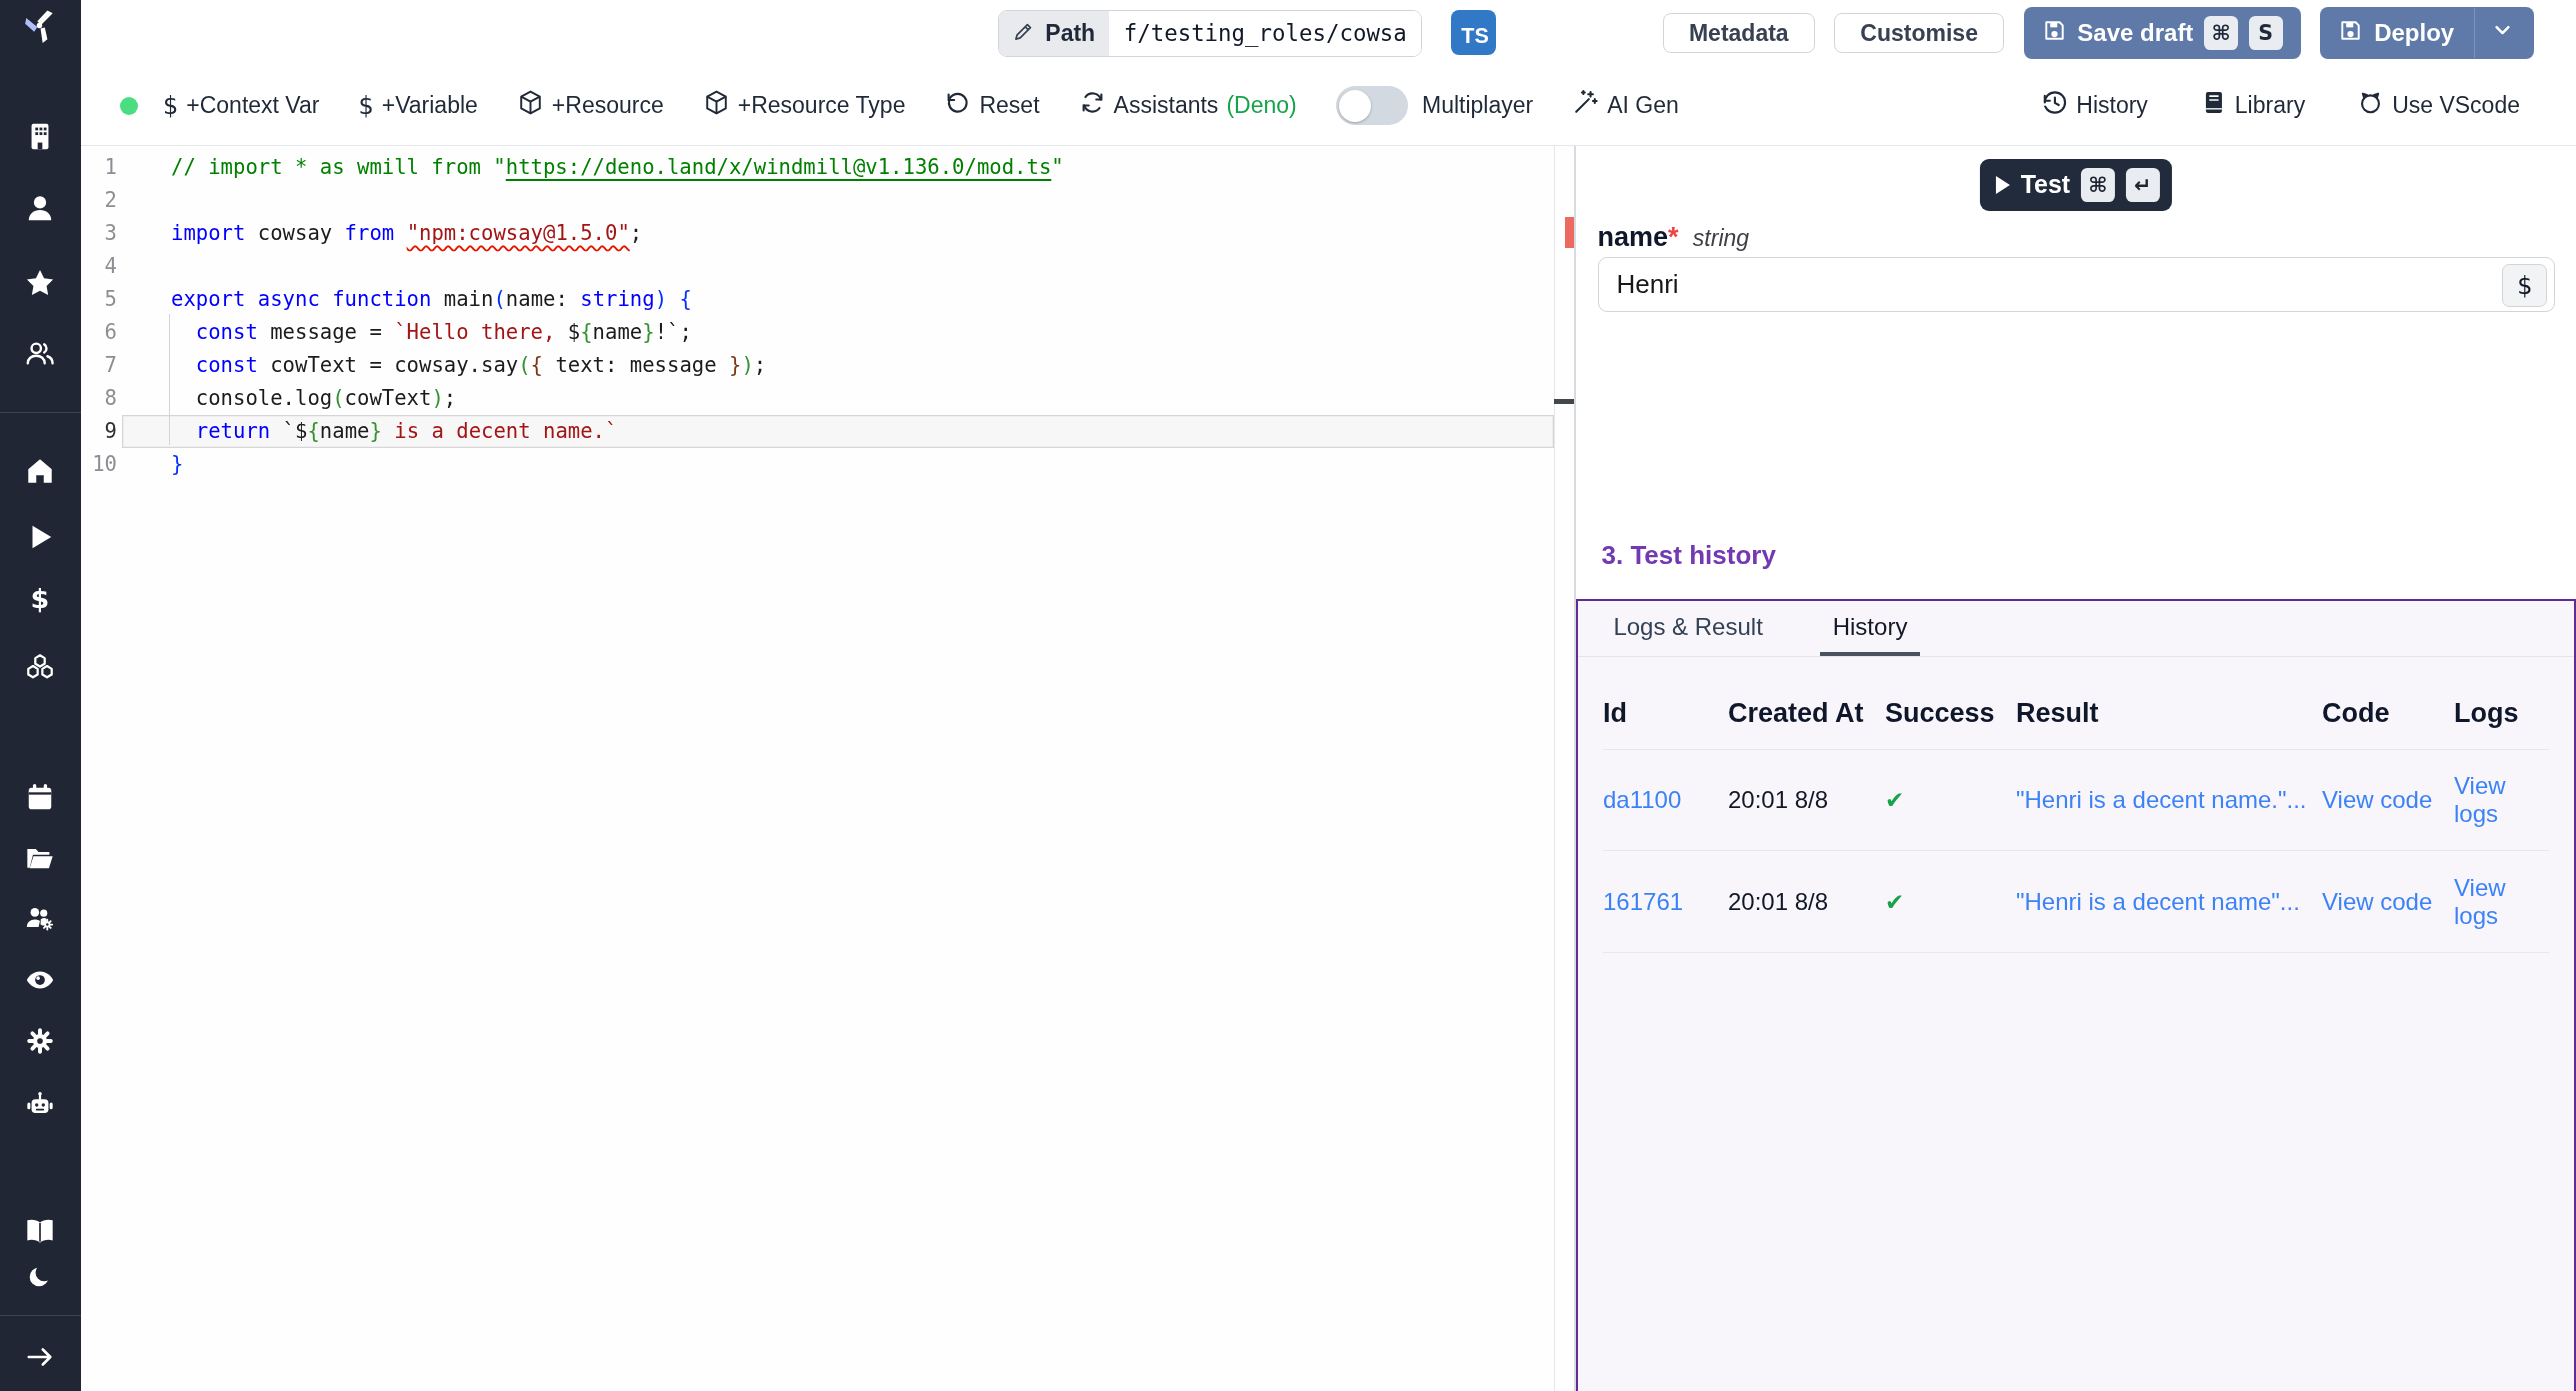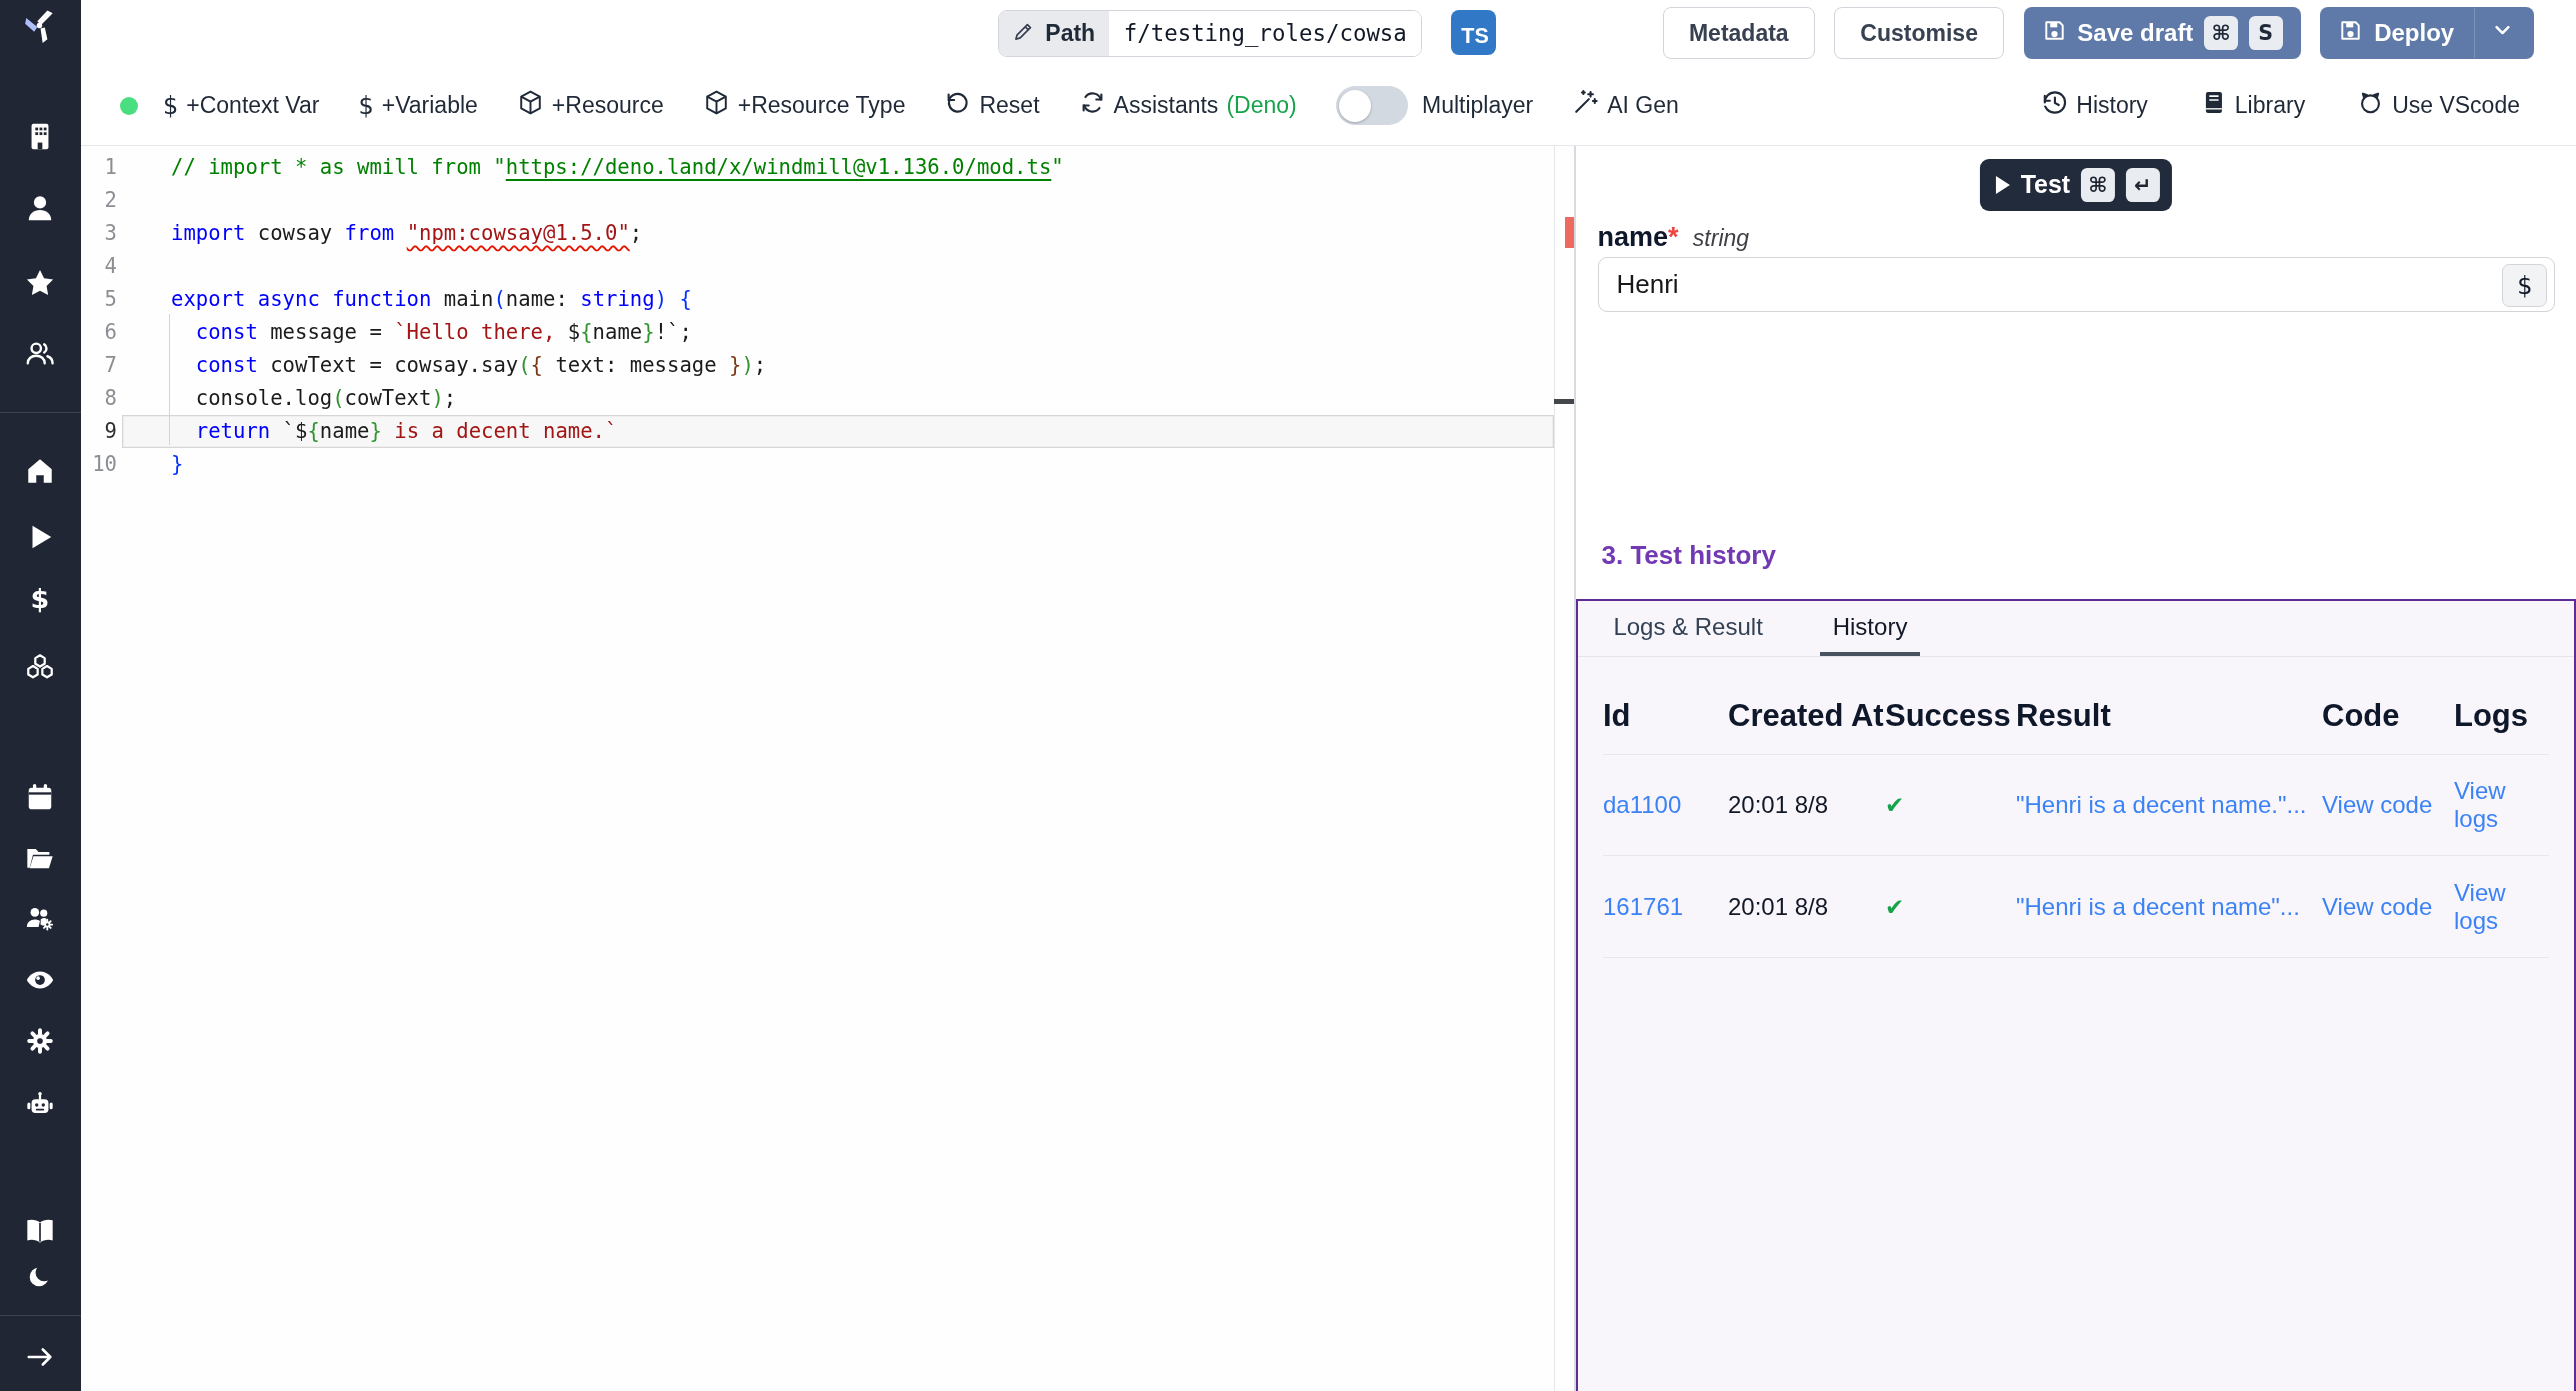--- a/index.html
+++ b/index.html
@@ -17,21 +17,21 @@
   .topbar{position:absolute;left:81px;top:0;width:2496px;height:66px;background:#fff;border-bottom:0.9px solid #e5e7eb;z-index:4;}
   .title-input{position:absolute;left:25px;top:7.2px;width:762px;height:48px;border:0.9px solid #d1d5db;border-radius:8px;
       font-family:"Liberation Sans",sans-serif;font-size:26px;font-weight:bold;color:#111827;padding:0 18px;outline:none;}
   .path-chip{position:absolute;left:917px;top:9.8px;height:45px;display:flex;align-items:stretch;border:0.9px solid #d1d5db;border-radius:9px;overflow:hidden;cursor:pointer;}
   .path-left{display:flex;align-items:center;gap:9px;background:#e8eaee;padding:0 14.3px;font-size:23px;font-weight:bold;color:#1f2937;}
   .path-right{display:flex;align-items:center;background:#fff;padding:0 14.3px;font-family:"DejaVu Sans Mono",monospace;font-size:22.4px;color:#111827;}
   .ts-badge{position:absolute;left:1370px;top:9.8px;width:45px;height:45px;background:#3178c6;border-radius:8px;
       display:flex;align-items:flex-end;justify-content:flex-end;padding:0 7.2px 5.4px 0;box-sizing:border-box;
       color:#fff;font-weight:bold;font-size:21.5px;}
   .tb-right{position:absolute;right:43px;top:7.2px;height:52px;display:flex;gap:19.7px;align-items:center;}
-  .btn-outline{height:52px;display:flex;align-items:center;padding:0 25px;border:0.9px solid #d1d5db;border-radius:8px;
+  .btn-outline{height:40px;display:flex;align-items:center;padding:0 25px;border:0.9px solid #d1d5db;border-radius:8px;
       background:#fff;font-size:23px;font-weight:600;color:#374151;cursor:pointer;}
   .btn-blue{height:52px;display:flex;align-items:center;gap:10.7px;padding:0 18px;border:none;border-radius:8px;
       background:#5f7aa8;color:#fff;font-size:24px;font-weight:bold;cursor:pointer;}
   .kbd{min-width:34px;height:34px;border-radius:6.3px;background:#e9edf2;color:#1f2937;display:flex;align-items:center;justify-content:center;
       font-family:"DejaVu Sans",sans-serif;font-size:20.6px;padding:0 3.6px;box-sizing:border-box;}
   .deploy-sep{width:0.9px;height:50px;background:#8094b8;margin:0 3.6px 0 9px;}
 
   
   .toolbar{position:absolute;left:81px;top:66px;width:2496px;height:80px;background:#fff;border-bottom:0.9px solid #e5e7eb;
       display:flex;align-items:center;padding:0 57px 0 39px;box-sizing:border-box;z-index:4;}
@@ -82,21 +82,21 @@
   .arg-input{width:100%;height:55px;box-sizing:border-box;border:1.3px solid #d4d4d8;border-radius:9px;padding:0 63px 0 18px;
       font-family:"Liberation Sans",sans-serif;font-size:26px;color:#18181b;outline:none;}
   .dollar-btn{position:absolute;right:7.2px;top:7.2px;width:43px;height:41px;background:#f1f3f5;border:0.9px solid #d4d4d8;border-radius:7.2px;
       display:flex;align-items:center;justify-content:center;font-size:24px;color:#111827;cursor:pointer;font-family:"DejaVu Sans",sans-serif;}
   .hist-title{position:absolute;left:21.5px;top:390px;margin:4px;font-size:26px;font-weight:bold;color:#7239b3;}
   .panel{position:absolute;left:0;right:0;top:453px;bottom:0;background:#f8f6fa;border:2.7px solid #5e2b97;border-bottom:none;box-sizing:border-box;}
   .tabs{height:55px;display:flex;align-items:stretch;padding-left:30px;gap:52px;border-bottom:0.9px solid #e4e4e9;}
   .tab{display:flex;align-items:center;font-size:24px;color:#334155;border-bottom:4.5px solid transparent;box-sizing:border-box;padding:0 5.4px;cursor:pointer;}
   .tab.active{color:#111827;border-bottom-color:#49525f;padding:0 12.5px;}
   .htable{width:calc(100% - 50px);margin:41px 25px 0;border-collapse:collapse;table-layout:fixed;}
-  .htable th{text-align:left;font-size:31px;font-weight:bold;color:#0f172a;padding:0 0 19.7px 0;}
+  .htable th{text-align:left;font-size:27px;font-weight:bold;color:#0f172a;padding:0 0 19.7px 0;}
   .htable td{font-size:24px;padding:22.4px 0;border-top:0.9px solid #e6e6eb;color:#111827;vertical-align:middle;}
   .htable tbody{border-bottom:0.9px solid #e6e6eb;}
   .htable .link{color:#3b82f6;cursor:pointer;}
   .htable .check{color:#16a34a;font-size:23px;font-family:"DejaVu Sans",sans-serif;}
   .kbd-dark{background:#e9edf2;color:#1f2430;}
 </style>
 </head>
 <body>
 
 <div class="app">

